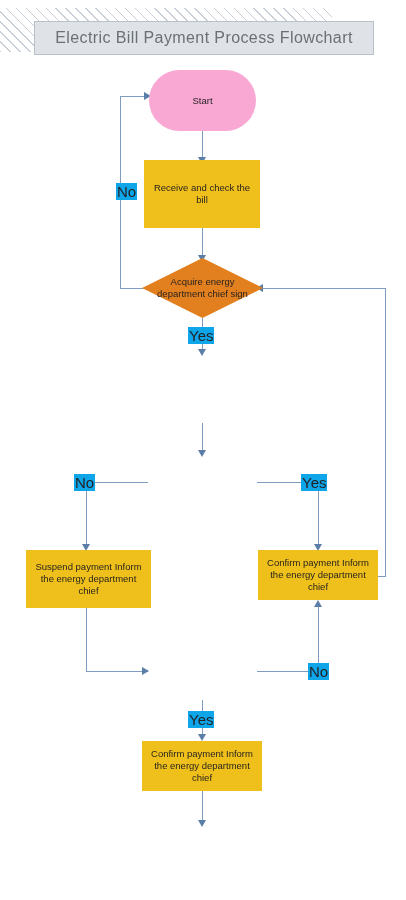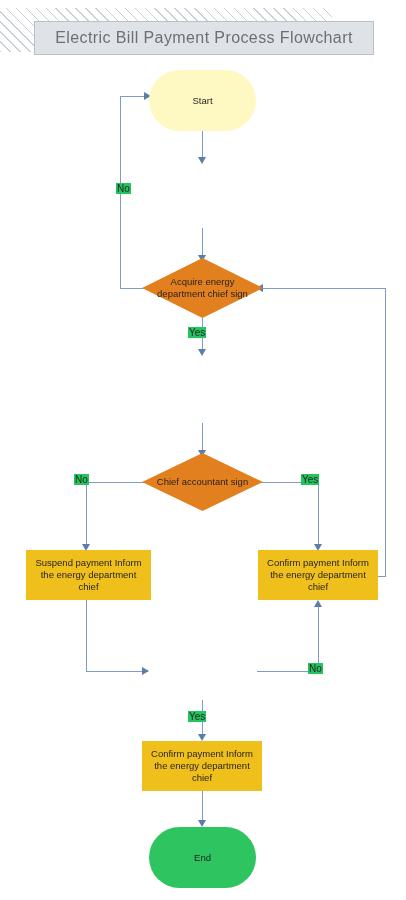--- a/index.html
+++ b/index.html
@@ -115,23 +115,23 @@
     border-right: 7px solid #5b7ea8;
   }
   .arrow-right {
     border-top: 4px solid transparent;
     border-bottom: 4px solid transparent;
     border-left: 7px solid #5b7ea8;
   }
 
   .edge-label {
     position: absolute;
-    font-size: 10px;
+    font-size: 15px;
     color: #231f20;
-    background: #22c55e;
+    background: #0ea5e9;
     padding: 0 1px;
     white-space: nowrap;
   }
 </style>
 </head>
 <body>
 
 <div id="canvas">
 
   <div id="title-banner">
@@ -189,50 +189,44 @@
   <div class="edge-label" style="left:188px; top:327px;">Yes</div>
 
   <div class="edge-label" style="left:74px; top:474px;">No</div>
 
   <div class="edge-label" style="left:301px; top:474px;">Yes</div>
 
   <div class="edge-label" style="left:308px; top:663px;">No</div>
 
   <div class="edge-label" style="left:188px; top:711px;">Yes</div>
 
-  <div class="node terminator" style="left:149px; top:70px; width:107px; height:61px; background:#fef9c3;">
+  <div class="node terminator" style="left:149px; top:70px; width:107px; height:61px; background:#f9a8d4;">
     <span class="label">Start</span>
   </div>
 
+  <div class="node process" style="left:144px; top:160px; width:116px; height:68px; background:#efc01b;">
+    <span class="label">Receive and check the bill</span>
+  </div>
 
   <div class="node decision" style="left:142px; top:258px; width:121px; height:60px;">
     <svg class="dia-bg" viewBox="0 0 121 60" preserveAspectRatio="none">
       <polygon points="60.5,0 121,30 60.5,60 0,30" fill="#e2801f"></polygon>
     </svg>
     <span class="label" style="width:104px;">Acquire energy department chief sign</span>
   </div>
 
 
-  <div class="node decision" style="left:142px; top:453px; width:121px; height:58px;">
-    <svg class="dia-bg" viewBox="0 0 121 58" preserveAspectRatio="none">
-      <polygon points="60.5,0 121,29 60.5,58 0,29" fill="#e2801f"></polygon>
-    </svg>
-    <span class="label" style="width:100px;">Chief accountant sign</span>
-  </div>
-
-  <div class="node process" style="left:26px; top:550px; width:125px; height:50px; background:#efc01b;">
+
+  <div class="node process" style="left:26px; top:550px; width:125px; height:58px; background:#efc01b;">
     <span class="label">Suspend payment Inform the energy department chief</span>
   </div>
 
   <div class="node process" style="left:258px; top:550px; width:120px; height:50px; background:#efc01b;">
     <span class="label">Confirm payment Inform the energy department chief</span>
   </div>
 
 
   <div class="node process" style="left:142px; top:741px; width:120px; height:50px; background:#efc01b;">
     <span class="label">Confirm payment Inform the energy department chief</span>
   </div>
 
-  <div class="node terminator" style="left:149px; top:827px; width:107px; height:61px; background:#2ec45f;">
-    <span class="label">End</span>
-  </div>
 
 </div>
 
 </body></html>

